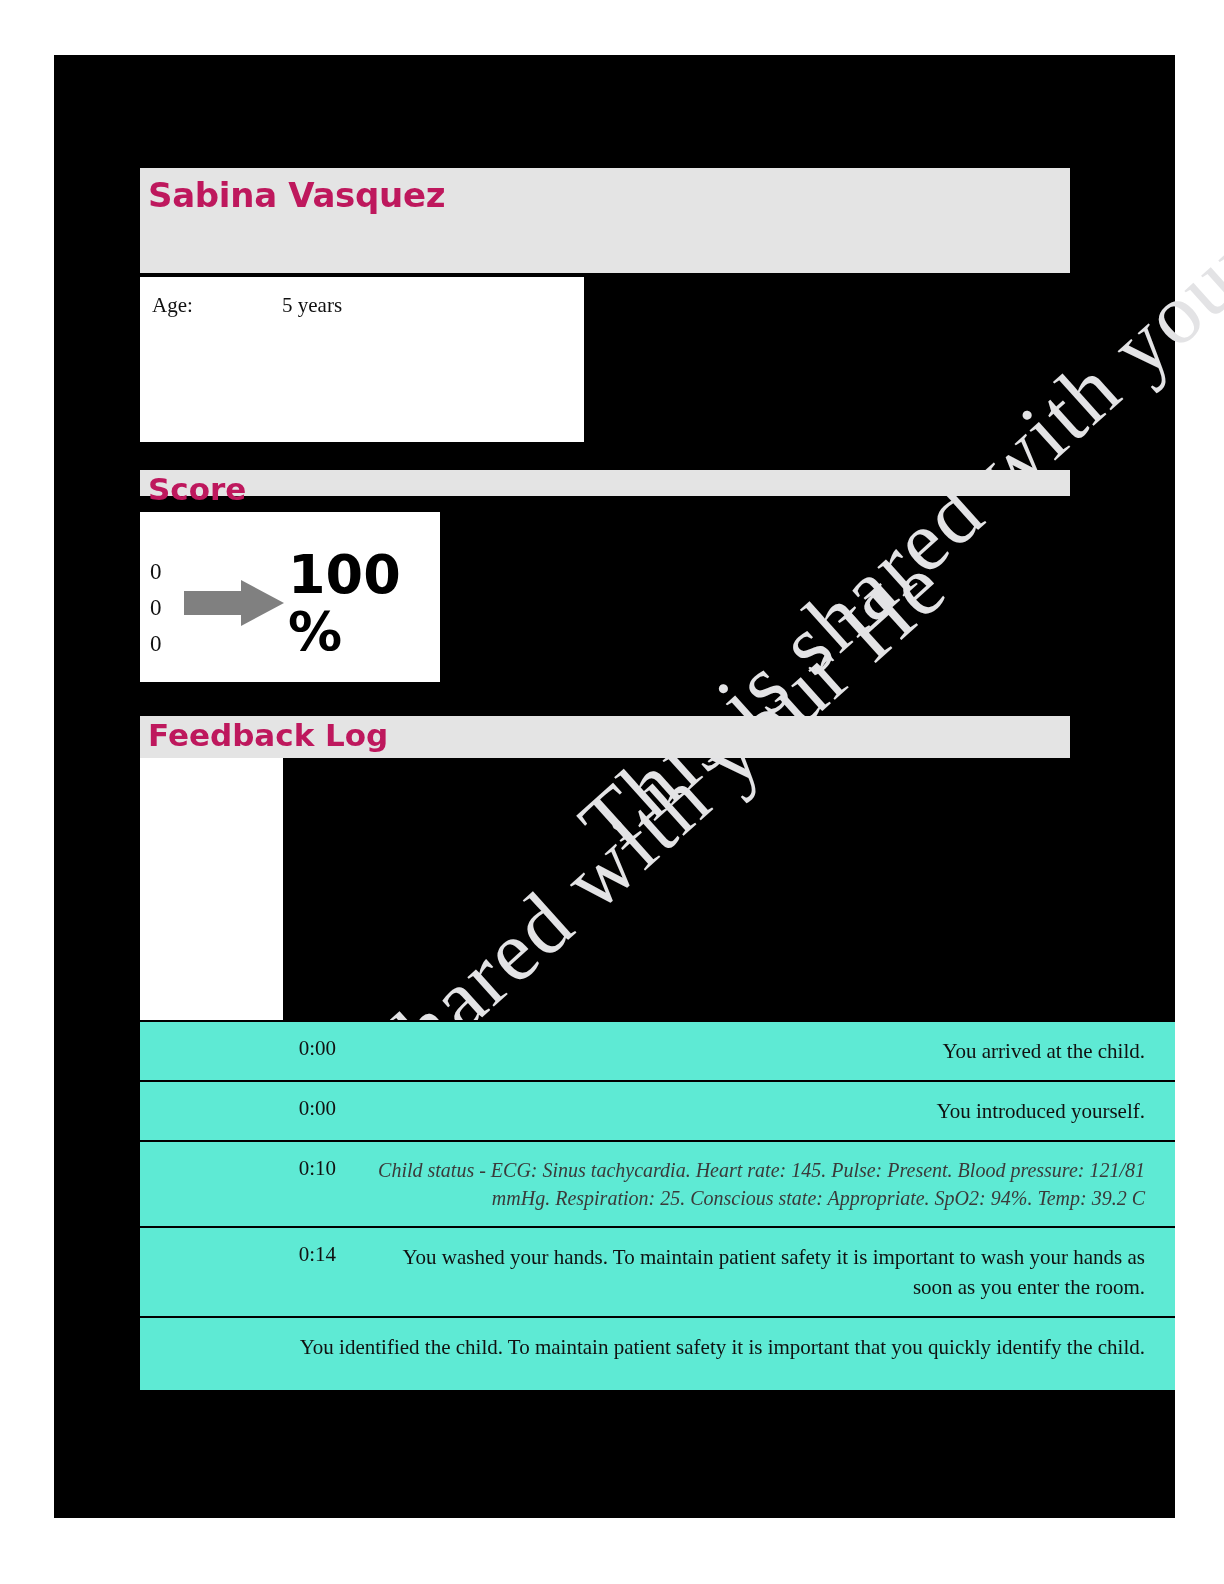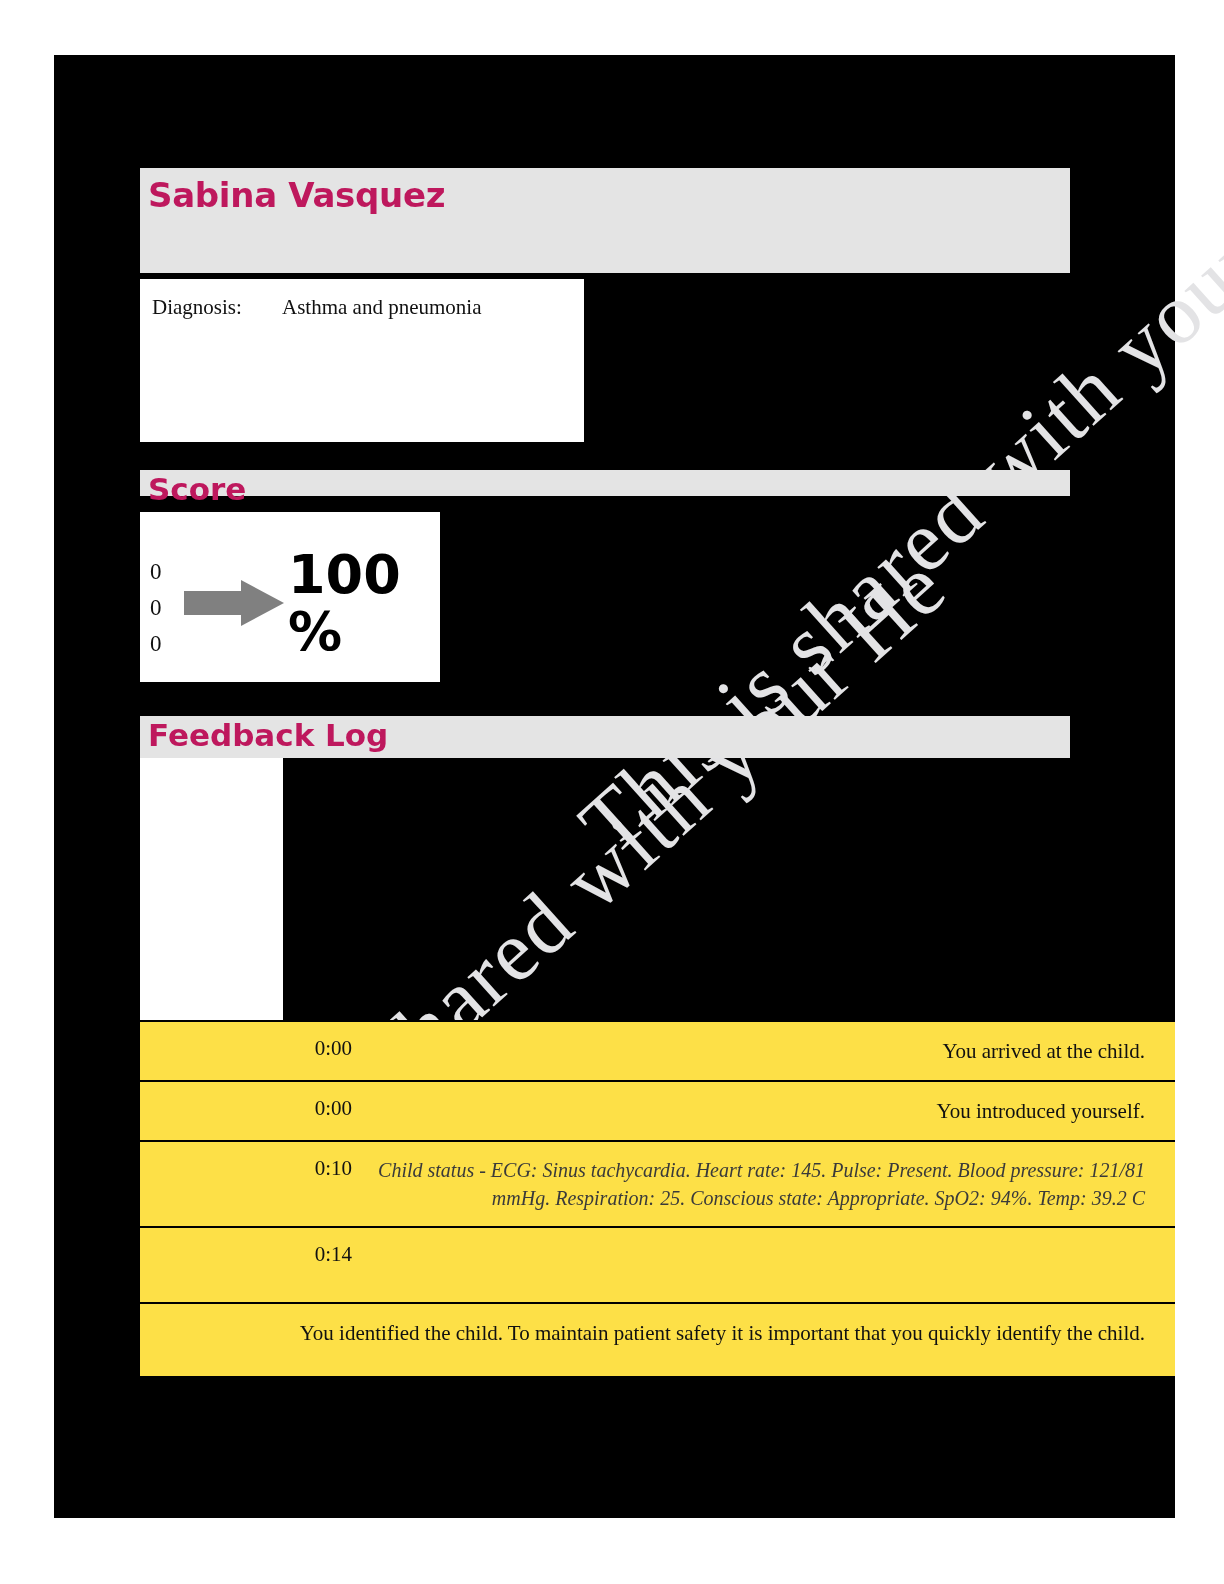--- a/index.html
+++ b/index.html
@@ -163,23 +163,23 @@
     left: 140px; top: 1020px;
     width: 1035px;
     background: #ffffff;
     border-collapse: collapse;
     box-sizing: border-box;
   }
   .log-row {
     position: relative;
     box-sizing: border-box;
     border-top: 2px solid #000;
-    background: #fde047;
+    background: #5eead4;
     min-height: 54px;
-    padding: 14px 0 14px 16px;
+    padding: 14px 0 14px 0;
     display: flex;
   }
   .log-row:last-child { border-bottom: 2px solid #000; }
   .log-time {
     flex: 0 0 218px;
     text-align: right;
     padding-right: 22px;
     box-sizing: border-box;
     font-size: 21px;
     color: #111;
@@ -208,23 +208,23 @@
 <div class="watermark-layer">
   <div class="watermark-text wm-a">This is shared with your He</div>
   <div class="watermark-text wm-b">This is shared with your He</div>
 </div>
 
 <div class="band" id="patient-band">
   <span class="band-label">Sabina Vasquez</span>
 </div>
 
 <div class="card" id="patient-info">
-  <div class="info-row second">
-    <span class="info-label">Diagnosis:</span>
-    <span class="info-value">Asthma and pneumonia</span>
+  <div class="info-row">
+    <span class="info-label">Age:</span>
+    <span class="info-value">5 years</span>
   </div>
 </div>
 
 <div class="band" id="score-band">
   <span class="band-label">Score</span>
 </div>
 
 <div class="card" id="score-card">
   <div class="score-zeros">
     <span>0</span>
@@ -256,17 +256,18 @@
   <div class="log-row">
     <div class="log-time">0:00</div>
     <div class="log-text">You introduced yourself.</div>
   </div>
   <div class="log-row tall">
     <div class="log-time">0:10</div>
     <div class="log-text status">Child status - ECG: Sinus tachycardia. Heart rate: 145. Pulse: Present. Blood pressure: 121/81 mmHg. Respiration: 25. Conscious state: Appropriate. SpO2: 94%. Temp: 39.2 C</div>
   </div>
   <div class="log-row tall">
     <div class="log-time">0:14</div>
+    <div class="log-text">You washed your hands. To maintain patient safety it is important to wash your hands as soon as you enter the room.</div>
   </div>
   <div class="log-row tall">
     <div class="log-text">You identified the child. To maintain patient safety it is important that you quickly identify the child.</div>
   </div>
 </div>
 
 </body></html>

